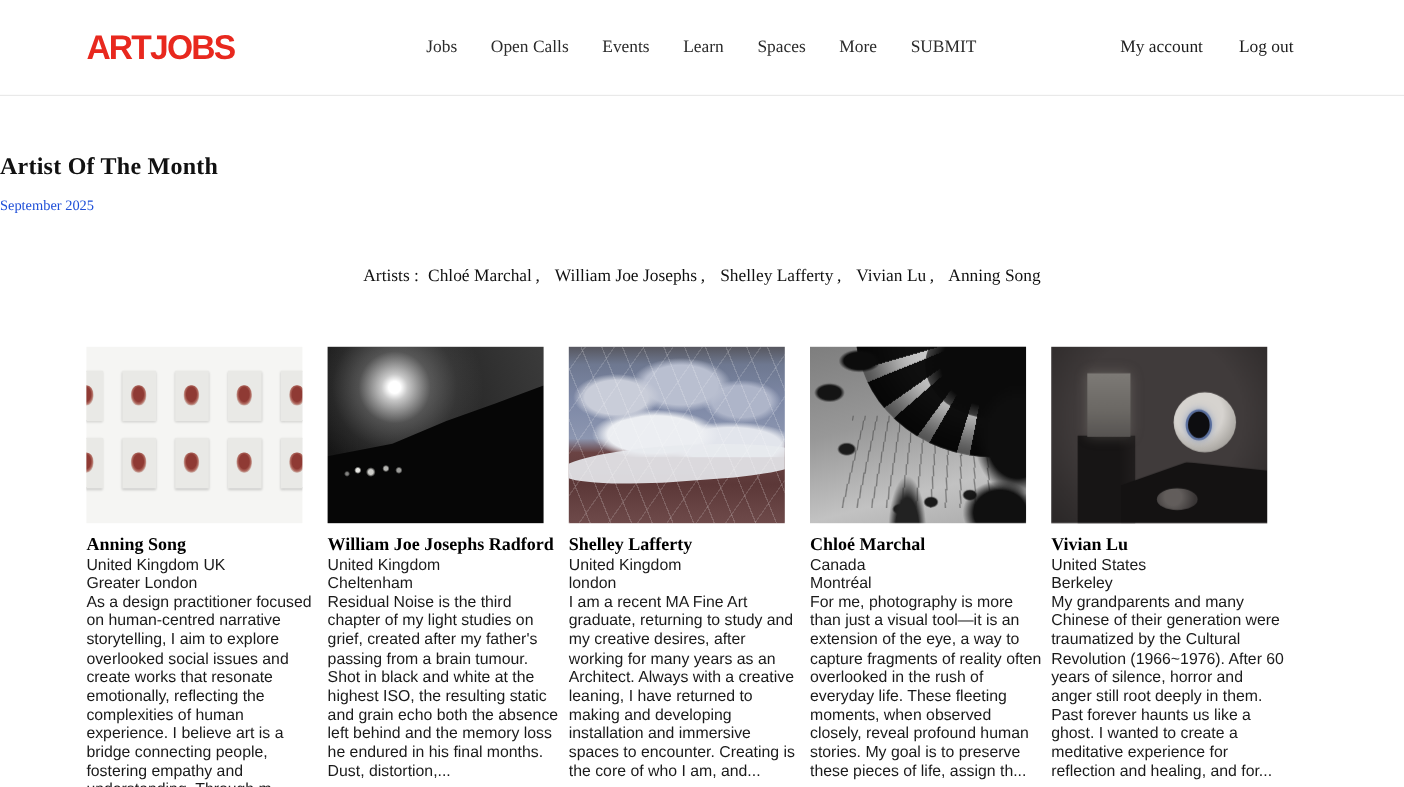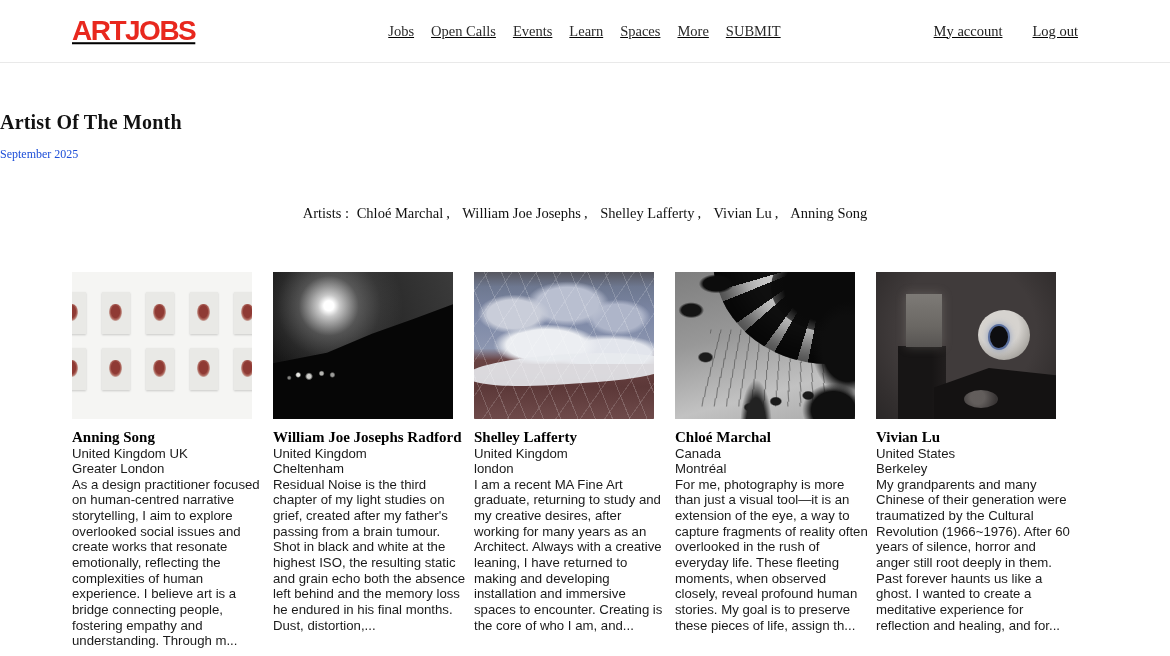--- a/index.html
+++ b/index.html
@@ -1,22 +1,22 @@
 <!DOCTYPE html>
 <html><head>
 <meta charset="utf-8">
 <style>
   * { margin:0; padding:0; box-sizing:border-box; }
   html,body { background:#ffffff; width:1170px; height:656px; overflow:hidden; }
   body { font-family:"Liberation Serif", serif; color:#000; }
 
   
-  .header { height:63px; display:flex; align-items:center; border-bottom:1px solid #e9e9e9; background:#fff;text-decoration:underline; }
+  .header { height:80px; display:flex; align-items:center; border-bottom:1px solid #e9e9e9; background:#fff; }
   .logo { margin-left:72px; font-family:"Liberation Sans", sans-serif; font-weight:bold; font-size:28px; letter-spacing:-1.5px; color:#e8281e; transform:scaleY(1.02); cursor:pointer; }
-  .nav { display:flex; gap:17px; margin:16px auto; padding-left:40px; }
+  .nav { display:flex; gap:28px; margin:16px auto; padding-left:40px; }
   .nav a { font-size:14.5px; color:#2b2b2b; text-decoration:none; cursor:pointer; }
   .account { display:flex; gap:30px; margin-right:92px; }
   .account a { font-size:14.5px; color:#1c1c1c; text-decoration:none; cursor:pointer; }
 
   
   .title-block { text-align:left; margin-top:48px; }
   .page-title { font-size:20px; font-weight:700; color:#111; letter-spacing:.2px; }
   .page-subtitle { font-size:12px; color:#1d4ed8; margin-top:13px; }
 
   .artists-line { text-align:center; margin-top:43px; font-size:14.5px; color:#111; }

